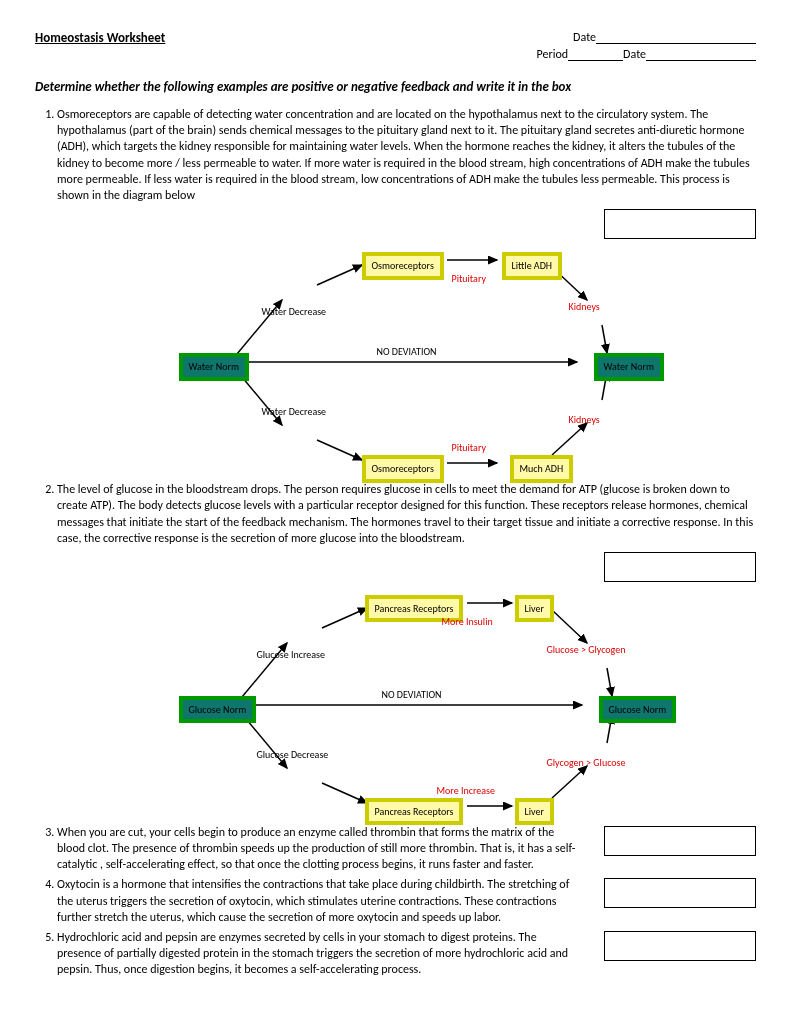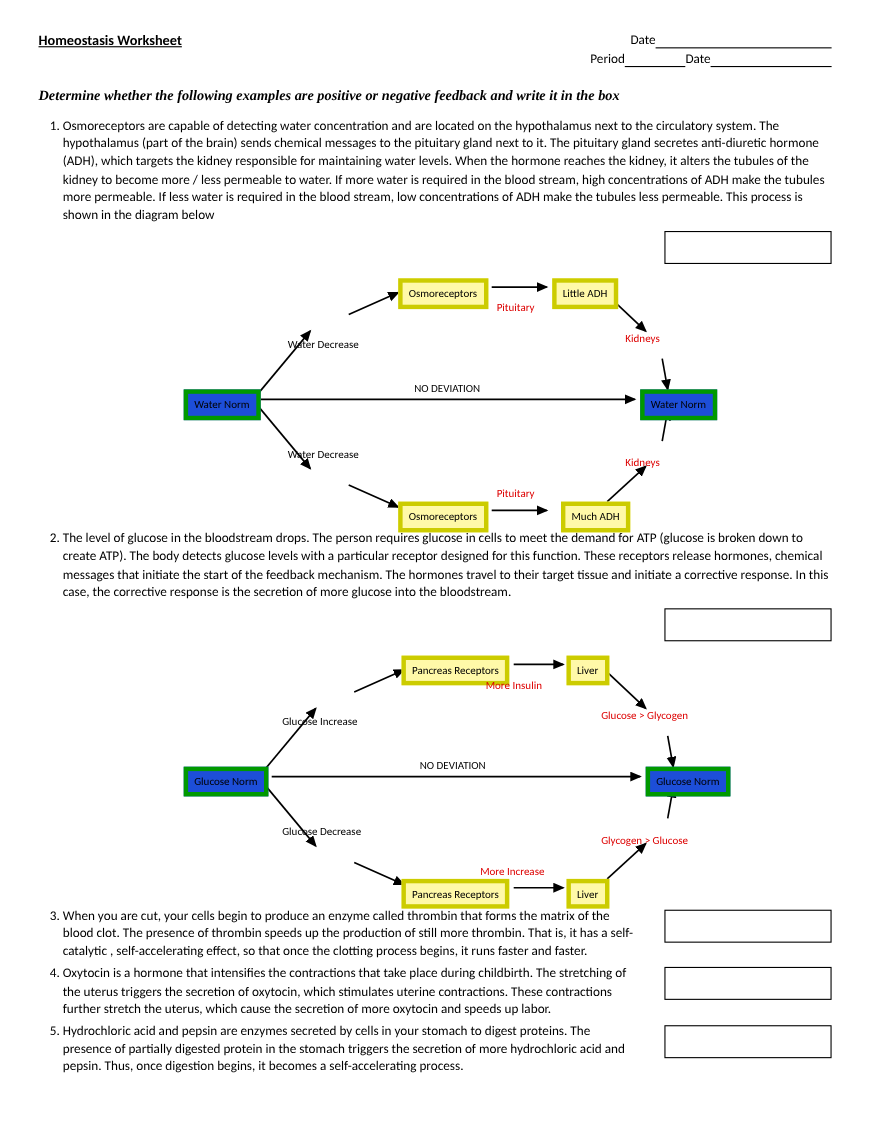--- a/index.html
+++ b/index.html
@@ -3,29 +3,29 @@
 <meta charset="utf-8">
 <style>
   body { font-family: Calibri, Arial, sans-serif; font-size: 12px; margin: 0; padding: 30px 35px; color: #000; background: #fff; width: 721px; }
   .header-row { display: flex; justify-content: space-between; margin-bottom: 2px; }
   .title { font-weight: bold; text-decoration: underline; font-size: 13px; }
   .name-line { font-size: 12px; }
   .blank { display: inline-block; border-bottom: 1px solid #000; vertical-align: bottom; }
   .blank-long { width: 160px; }
   .blank-med { width: 55px; }
   .blank-short { width: 110px; }
-  .instructions { font-style: italic; font-weight: bold; font-size: 13px; margin: 18px 0 12px 0; font-family: Liberation Serif, serif; }
+  .instructions { font-style: italic; font-weight: bold; font-size: 13px; margin: 18px 0 12px 0; }
   ol { padding-left: 22px; margin: 0; }
   li { margin-bottom: 4px; line-height: 1.35; }
   .q-row { display: flex; align-items: flex-start; gap: 28px; }
   .q-text { flex: 1; }
   .answer-box { border: 1.5px solid #000; width: 150px; height: 28px; flex-shrink: 0; margin-top: 2px; }
   .diagram { position: relative; height: 230px; margin: 6px auto; width: 520px; }
   .box { position: absolute; border: 4px solid #84cc16; padding: 3px 6px; font-size: 10px; text-align: center; white-space: nowrap; }
-  .green { background: #1d4ed8; border-color: #090; }
+  .green { background: #0f766e; border-color: #090; margin-left: 12px; }
   .yellow { background: #fff9a8; border-color: #cc0; }
   .label-black { position: absolute; font-size: 10px; color: #000; white-space: nowrap; }
   .label-red { position: absolute; font-size: 10px; color: #d00; white-space: nowrap; }
   svg.arrows { position: absolute; top: 0; left: 0; width: 100%; height: 100%; pointer-events: none; }
 </style>
 </head>
 <body>
 
 <div class="header-row">
   <div class="title">Homeostasis Worksheet</div>

